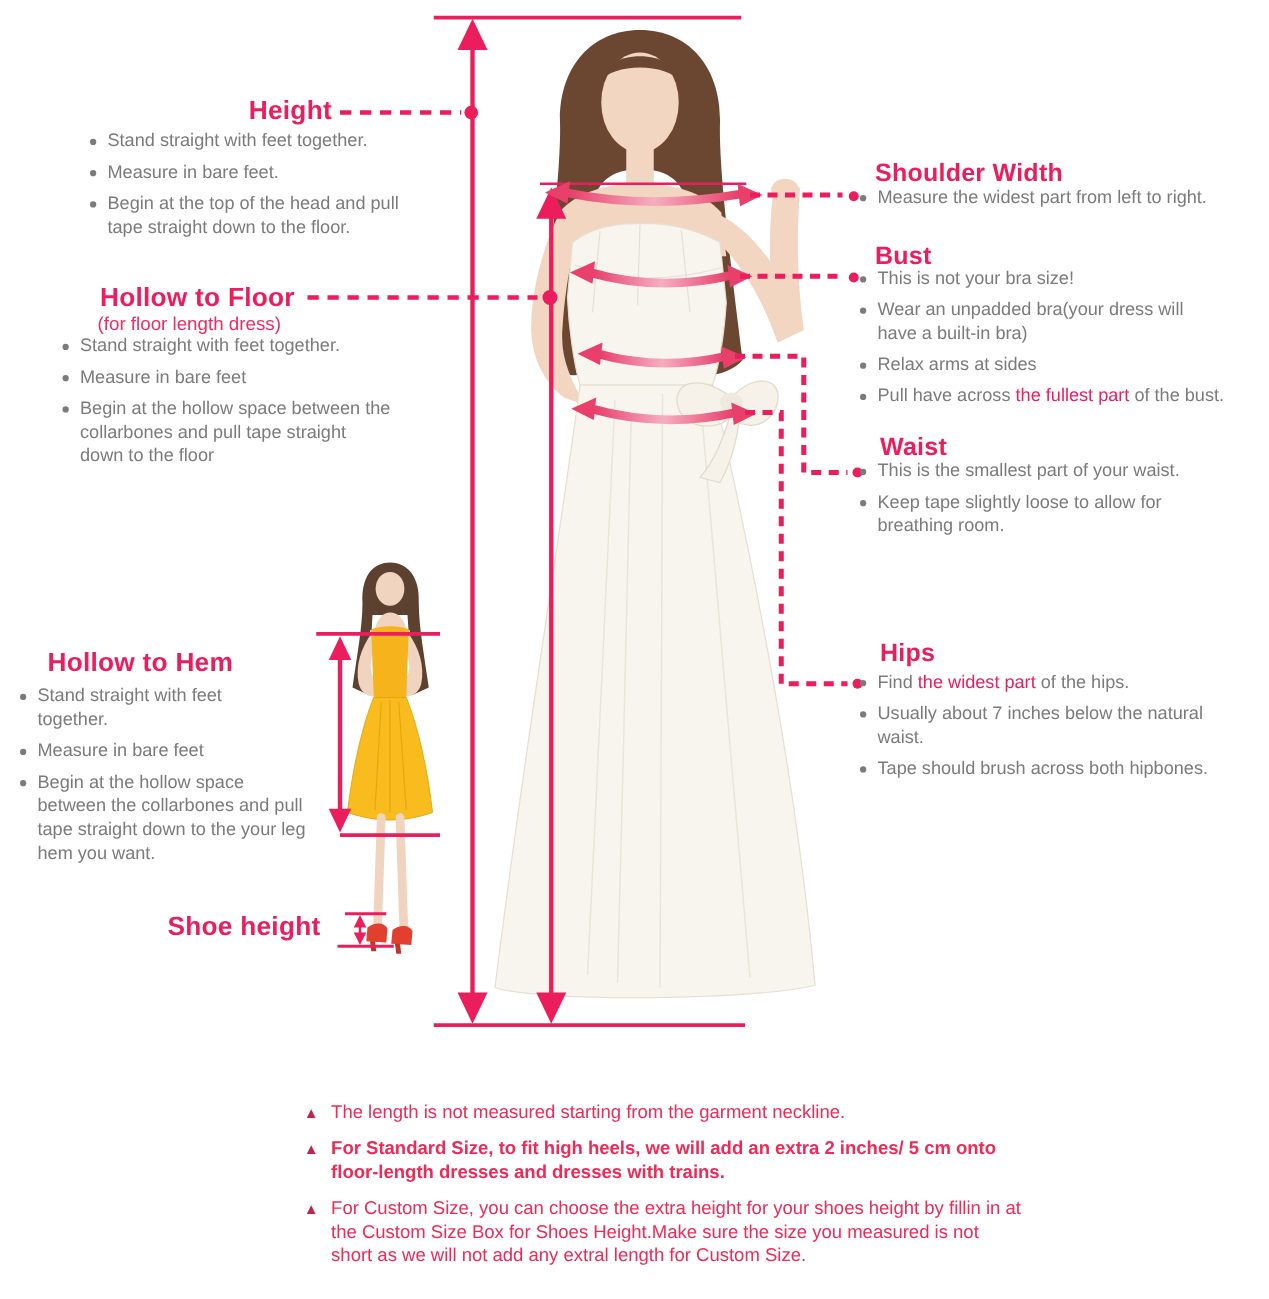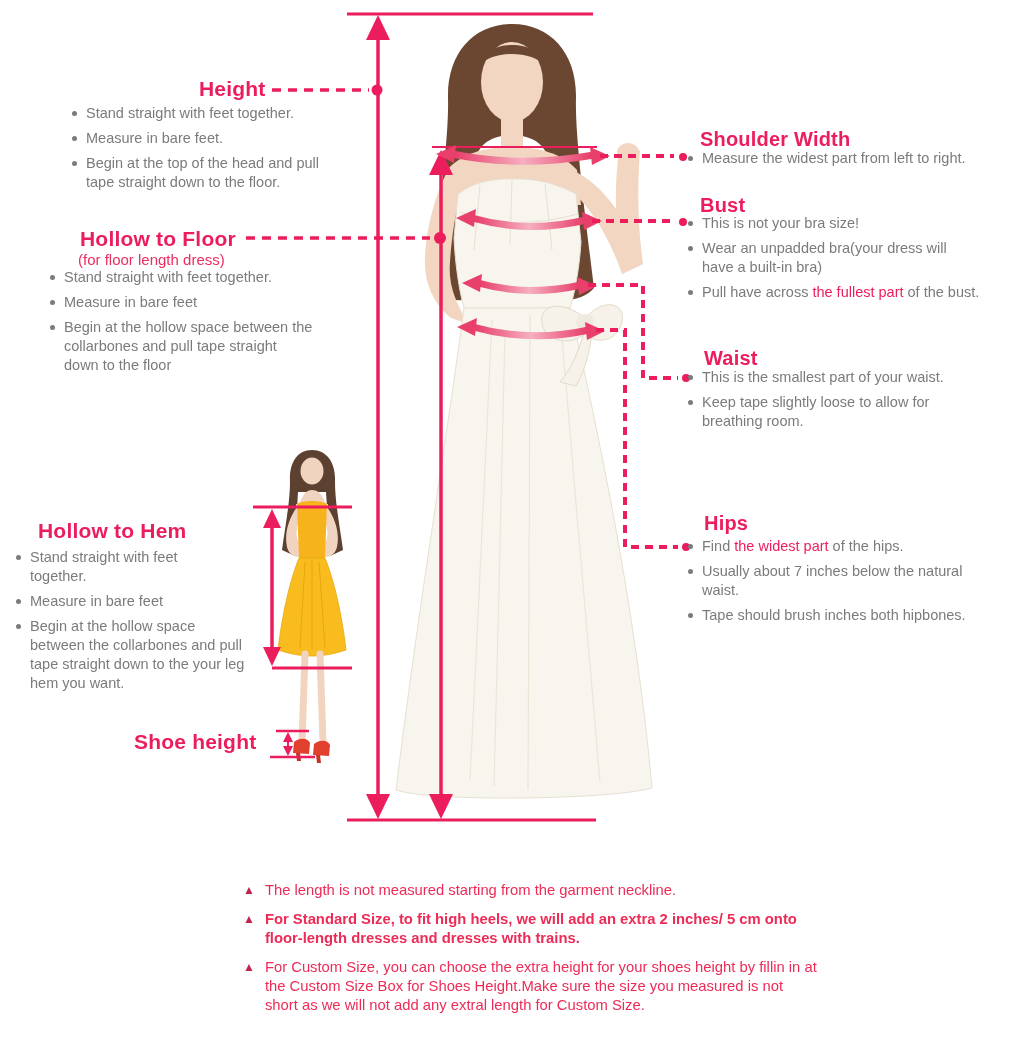--- a/index.html
+++ b/index.html
@@ -223,20 +223,24 @@
     <div class="b">
         <span class="dot"></span>
         <span class="bt">This is not your bra size!</span>
       </div>
     <div class="b">
         <span class="dot"></span>
         <span class="bt w262">Wear an unpadded bra(your dress will have a built-in bra)</span>
       </div>
     <div class="b">
         <span class="dot"></span>
+        <span class="bt">Relax arms at sides</span>
+      </div>
+    <div class="b">
+        <span class="dot"></span>
         <span class="bt"><span>Pull have across </span><span class="hl">the fullest part</span><span> of the bust.</span></span>
       </div>
   </div>
 
   <div class="abs sec-title right" style="left:704px;top:347px;">Waist</div>
   <div class="abs bullets" style="left:688px;top:368px;width:310px;">
     <div class="b">
         <span class="dot"></span>
         <span class="bt">This is the smallest part of your waist.</span>
       </div>
@@ -251,21 +255,21 @@
     <div class="b">
         <span class="dot"></span>
         <span class="bt"><span>Find </span><span class="hl">the widest part</span><span> of the hips.</span></span>
       </div>
     <div class="b">
         <span class="dot"></span>
         <span class="bt w274">Usually about 7 inches below the natural waist.</span>
       </div>
     <div class="b">
         <span class="dot"></span>
-        <span class="bt">Tape should brush inches both hipbones.</span>
+        <span class="bt">Tape should brush across both hipbones.</span>
       </div>
   </div>
 
   <div class="abs notes" style="left:243px;top:881px;width:575px;">
     <div class="note">
       <span class="tri">▲</span>
       <span>The length is not measured starting from the garment neckline.</span>
     </div>
     <div class="note">
       <span class="tri">▲</span>

